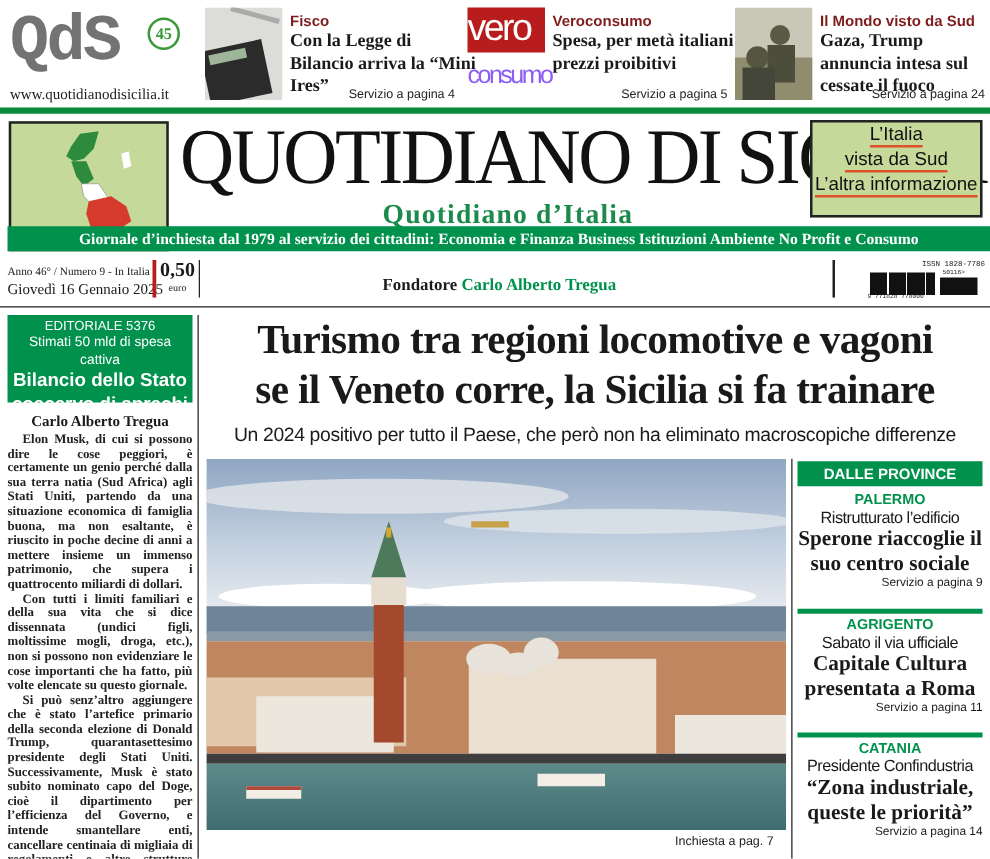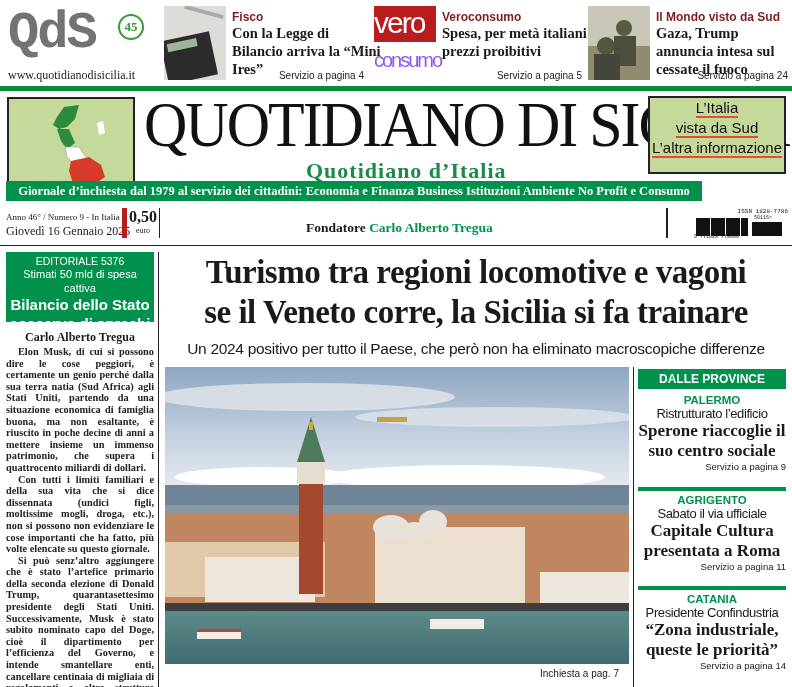--- a/index.html
+++ b/index.html
@@ -16,25 +16,25 @@
 .teaser .kicker{position:absolute;left:68px;top:4px;font-family:"Liberation Sans",sans-serif;font-weight:bold;font-size:12px;color:#7f1d1d}
 .teaser .title{position:absolute;left:68px;top:18px;font-weight:bold;font-size:14.5px;line-height:18px;width:150px}
 .teaser .svc{position:absolute;right:4px;top:64px;font-family:"Liberation Sans",sans-serif;font-size:10px;color:#222}
 .bar1{left:0;top:86px;width:792px;height:5px;background:#0a8a3c}
 
 .map{left:7px;top:97px;width:128px;height:104px;background:#c5d99a;border:2px solid #222}
 .mast-title{left:144px;top:90px;font-family:"Liberation Serif",serif;font-size:60px;letter-spacing:-2px;transform:scaleY(1.05);white-space:nowrap;line-height:70px;color:#111}
 .mast-sub{left:306px;top:158px;font-size:22px;font-weight:bold;color:#1b8a4b;letter-spacing:1px}
 .ad{left:648px;top:96px;width:138px;height:78px;background:#c5d99a;border:2px solid #222;font-family:"Liberation Sans",sans-serif;font-size:15px;text-align:center;line-height:20px;padding-top:0;color:#111}
 .ad span{border-bottom:2px solid #e0502b}
-.tagline{left:6px;top:181px;width:696px;height:20px;background:#00914c;color:#fff;font-weight:bold;font-size:12.5px;text-align:center;line-height:20px}
+.tagline{left:6px;top:181px;width:786px;height:20px;background:#00914c;color:#fff;font-weight:bold;font-size:12.5px;text-align:center;line-height:20px}
 
 .info1{left:6px;top:212px;font-size:9px}
 .info2{left:6px;top:224px;font-size:12px}
-.price{left:122px;top:208px;width:38px;height:30px;border-left:5px solid #b91c1c;border-right:1px solid #222;text-align:center;font-weight:bold;font-size:16px;line-height:18px}
+.price{left:122px;top:208px;width:38px;height:30px;border-left:3px solid #b91c1c;border-right:1px solid #222;text-align:center;font-weight:bold;font-size:16px;line-height:18px}
 .price small{display:block;font-size:8px;font-weight:normal;line-height:10px}
 .fond{left:306px;top:220px;font-size:13.5px;font-weight:bold}
 .issn{left:666px;top:208px;width:126px;height:32px}
 .rule-date{left:0;top:245px;width:792px;height:1px;background:#222}
 
 .ed-box{left:6px;top:252px;width:148px;height:70px;background:#00914c;color:#fff;font-family:"Liberation Sans",sans-serif;text-align:center}
 .ed-k{font-weight:normal;font-size:10.5px;margin-top:3px}
 .ed-s{font-size:11px;line-height:14px}
 .ed-h{font-weight:bold;font-size:15px;line-height:19px}
 .ed-author{left:6px;top:330px;width:148px;text-align:center;font-weight:bold;font-size:12px}

